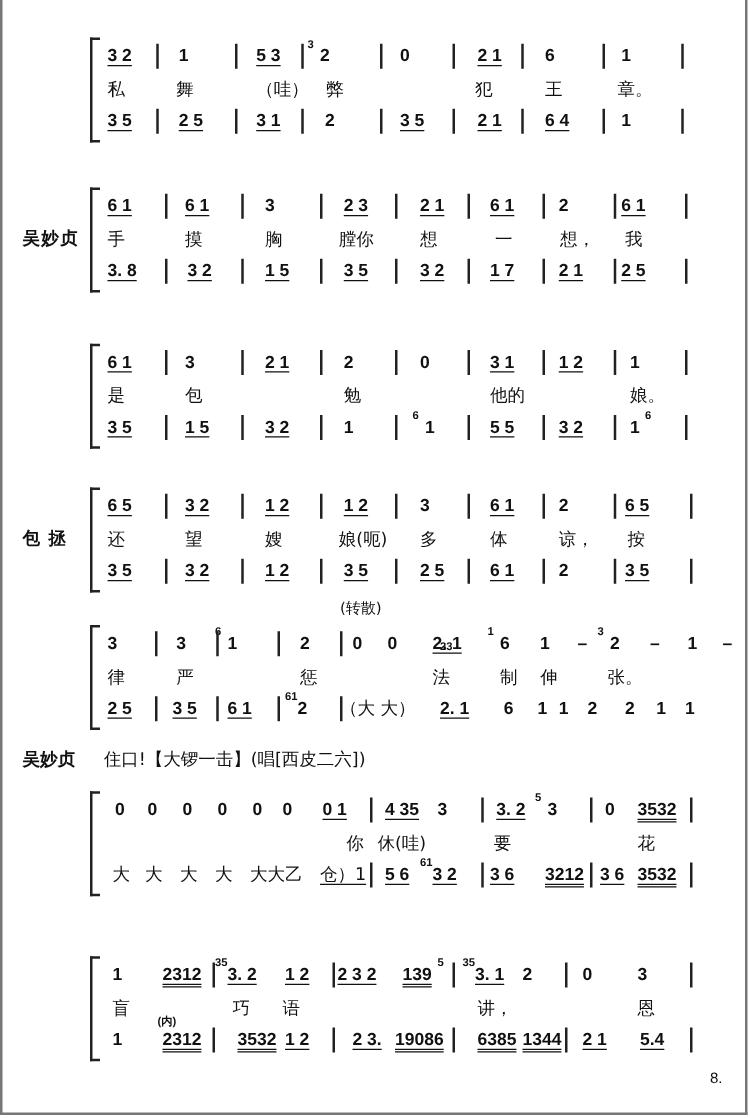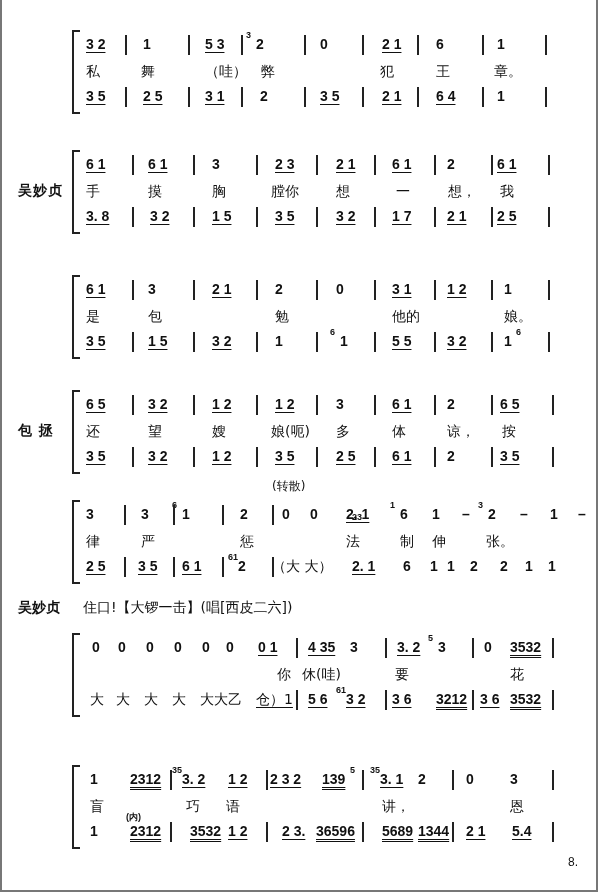--- a/index.html
+++ b/index.html
@@ -310,22 +310,22 @@
       <div class="bar" style="left: 170px; top: 5px;"></div>
       <div class="bar" style="left: 266px; top: 5px;"></div>
       <div class="bar" style="left: 362px; top: 5px;"></div>
       <div class="bar" style="left: 452px; top: 5px;"></div>
       <div class="bar" style="left: 552px; top: 5px;"></div>
       <span class="cell" style="left: 90px; top: 58px;">1</span>
       <span class="cell u2" style="left: 130px; top: 58px;">2312</span>
       <span class="cell u2" style="left: 190px; top: 58px;">3532</span>
       <span class="cell u1" style="left: 228px; top: 58px;">1 2</span>
       <span class="cell u1" style="left: 282px; top: 58px;">2 3.</span>
-      <span class="cell u2" style="left: 316px; top: 58px;">36596</span>
-      <span class="cell u2" style="left: 382px; top: 58px;">5689</span>
+      <span class="cell u2" style="left: 316px; top: 58px;">19086</span>
+      <span class="cell u2" style="left: 382px; top: 58px;">6385</span>
       <span class="cell u2" style="left: 418px; top: 58px;">1344</span>
       <span class="cell u1" style="left: 466px; top: 58px;">2 1</span>
       <span class="cell u1" style="left: 512px; top: 58px;">5.4</span>
       <div class="bar" style="left: 170px; top: 57px;"></div>
       <div class="bar" style="left: 266px; top: 57px;"></div>
       <div class="bar" style="left: 362px; top: 57px;"></div>
       <div class="bar" style="left: 452px; top: 57px;"></div>
       <div class="bar" style="left: 552px; top: 57px;"></div>
       <span class="lyric" style="left: 90px; top: 33px;">盲</span>
       <span class="lyric" style="left: 186px; top: 33px;">巧</span>

